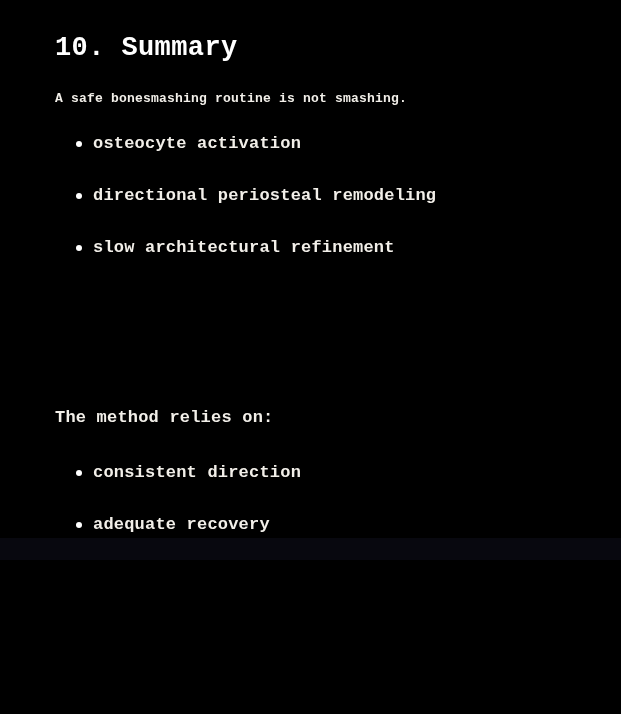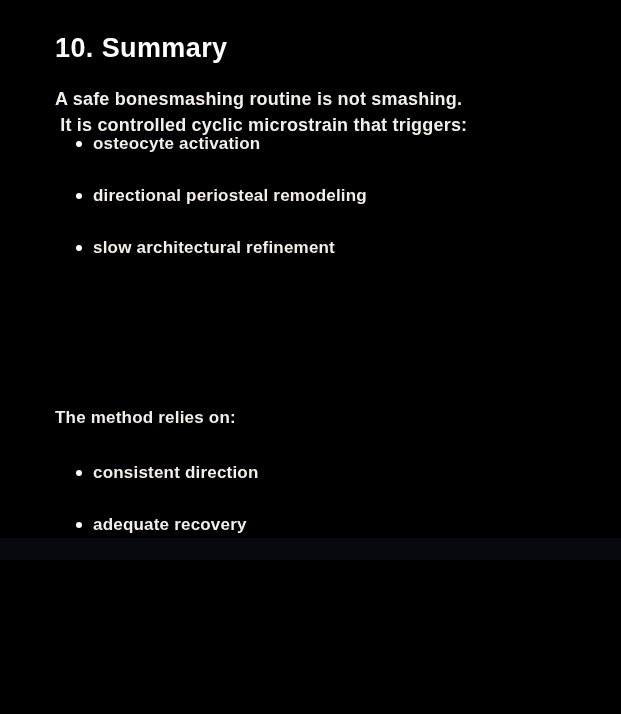--- a/index.html
+++ b/index.html
@@ -1,38 +1,38 @@
 <!DOCTYPE html>
 <html style="--bg: #000000; --title-color: #ffffff; --text-color: #f2efe9; --bullet-color: #ffffff; --footer-color: #08080f;"><head>
 <meta charset="utf-8">
 <style>
   html, body { margin: 0; padding: 0; background: #000; }
   .page {
     position: relative;
     width: 621px;
     height: 560px;
     background: var(--bg, #000000);
-    font-family: Liberation Sans, sans-serif;
+    font-family: Liberation Mono, monospace;
     overflow: hidden;
   }
   .title {
     position: absolute;
     left: 55px;
     top: 33px;
     margin: 0;
     font-size: 27px;
     font-weight: 800;
     letter-spacing: 0.4px;
     color: var(--title-color, #ffffff);
   }
   .intro {
     position: absolute;
     left: 55px;
     top: 86px;
-    font-size: 18px;
+    font-size: 13px;
     line-height: 26px;
     font-weight: 700;
     letter-spacing: 0.2px;
     color: var(--text-color, #f2efe9);
   }
   .intro .line { white-space: pre-wrap; }
   .bullets {
     position: absolute;
     left: 55px;
     margin: 0;
@@ -82,21 +82,20 @@
   }
 </style>
 </head>
 <body>
 
 <div class="page">
   <h1 class="title">10. Summary</h1>
 
   <div class="intro">
     <div class="line">A safe bonesmashing routine is not smashing.</div>
-    <div class="line"> It is controlled cyclic microstrain that triggers:</div>
   </div>
 
   <ul class="bullets list-triggers">
       <li>osteocyte activation</li>
       <li>directional periosteal remodeling</li>
       <li>slow architectural refinement</li>
     </ul>
 
   <div class="subheading">The method relies on:</div>
 

